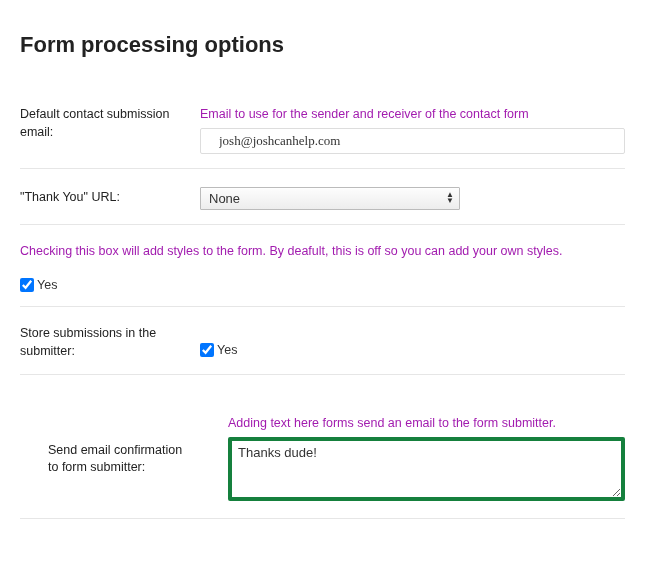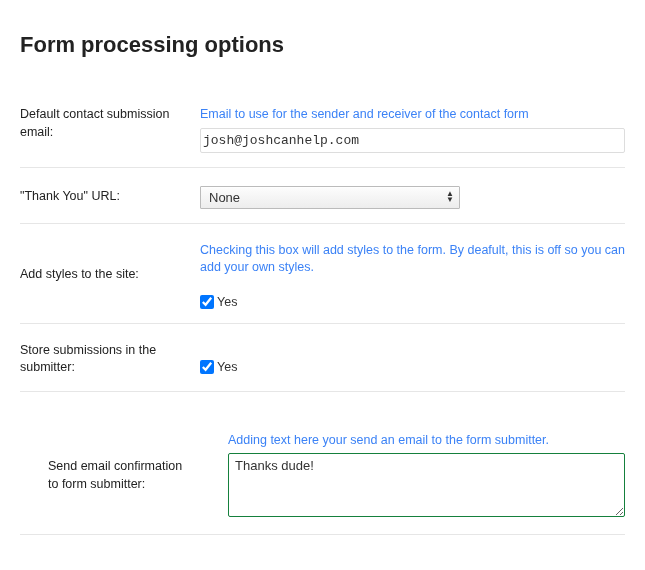--- a/index.html
+++ b/index.html
@@ -37,39 +37,39 @@
       font-size: 12.5px;
       color: #222;
       padding-right: 10px;
       line-height: 1.4;
     }
     .field-col {
       flex: 1;
     }
     .desc {
       font-size: 12.5px;
-      color: #3b82f6;
+      color: #a21caf;
       margin-bottom: 4px;
       line-height: 1.4;
     }
     input[type="text"] {
       width: 100%;
-      padding: 4px 2px;
+      padding: 4px 18px;
       font-size: 13px;
       border: 1px solid #ddd;
       border-radius: 2px;
-      font-family: Liberation Mono, monospace;
+      font-family: Liberation Serif, serif;
       color: #333;
     }
     textarea {
       width: 100%;
       height: 64px;
       padding: 4px 6px;
       font-size: 13px;
-      border: 1px solid #15803d;
+      border: 4px solid #15803d;
       border-radius: 2px;
       font-family: inherit;
       color: #333;
       resize: both;
     }
     .select-wrap {
       position: relative;
       display: inline-block;
       width: 260px;
     }
@@ -136,21 +136,20 @@
       </select>
       <span class="select-arrows">
         <span>▲</span>
           <span>▼</span>
       </span>
     </div>
   </div>
 </div>
 
 <div class="row row-vcenter">
-  <div class="label-col">Add styles to the site:</div>
   <div class="field-col">
     <div class="desc">Checking this box will add styles to the form. By deafult, this is off so you can add your own styles.</div>
     <div class="checkbox-line">
       <input type="checkbox" checked="" style="">
       <span class="cb-label">Yes</span>
     </div>
   </div>
 </div>
 
 <div class="row">
@@ -160,16 +159,16 @@
       <input type="checkbox" checked="" style="">
       <span class="cb-label">Yes</span>
     </div>
   </div>
 </div>
 
 <div class="row row-tall row-vcenter">
   <div class="label-col" style="white-space: pre-line; margin-left: 28px;">Send email confirmation
 to form submitter:</div>
   <div class="field-col">
-    <div class="desc">Adding text here your send an email to the form submitter.</div>
+    <div class="desc">Adding text here forms send an email to the form submitter.</div>
     <textarea style="">Thanks dude!</textarea>
   </div>
 </div>
 
 </body></html>

